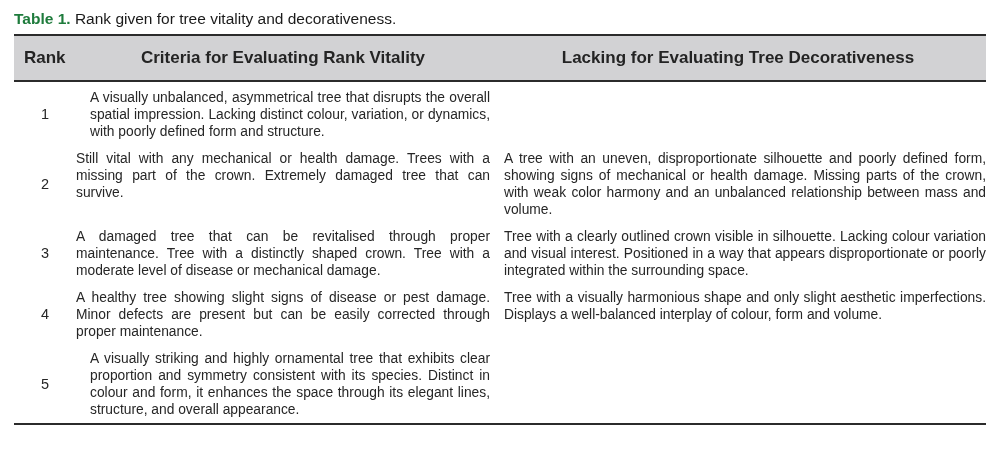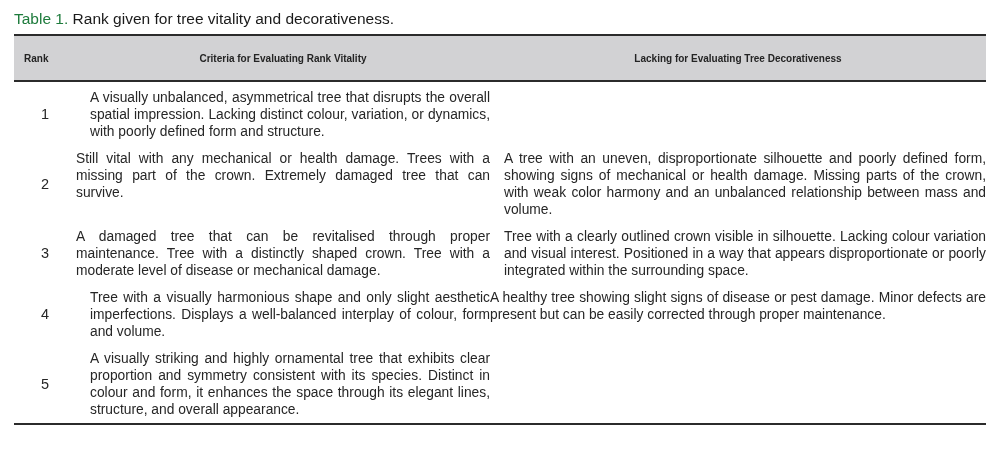--- a/index.html
+++ b/index.html
@@ -16,21 +16,21 @@
     overflow: hidden;
   }
   .caption {
     margin: 0;
     padding: 9px 14px 6px 14px;
     font-size: 15.5px;
     line-height: 19px;
     color: #1a1a1a;
   }
   .caption-label {
-    font-weight: normal;
+    font-weight: bold;
     color: var(--accent, #1e7b3c);
     margin-top: 12px;
   }
   .tbl {
     margin: 0 14px;
     border-bottom: 2.5px solid var(--border, #2b2b2b);
   }
   .thead {
     background: var(--header-bg, #d2d2d4);
     border-top: 2px solid var(--border, #2b2b2b);
@@ -38,21 +38,21 @@
     height: 44px;
   }
   .thead, .trow {
     display: grid;
     grid-template-columns: 62px 414px 1fr;
   }
   .th {
     display: flex;
     align-items: center;
     font-weight: bold;
-    font-size: 10px;
+    font-size: 17px;
     color: #242424;
   }
   .th.rank-col { padding-left: 10px; }
   .th.center { justify-content: center; text-align: center; }
   .tbody { padding: 7px 0 5px 0; }
   .trow { margin-bottom: 10px; }
   .trow:last-child { margin-bottom: 0; }
   .td {
     font-size: 13.8px;
     line-height: 17px;
@@ -103,22 +103,22 @@
       </div>
 
       <div class="trow">
         <div class="td rank">3</div>
         <div class="td vit">A damaged tree that can be revitalised through proper maintenance. Tree with a distinctly shaped crown. Tree with a moderate level of disease or mechanical damage.</div>
         <div class="td deco">Tree with a clearly outlined crown visible in silhouette. Lacking colour variation and visual interest. Positioned in a way that appears disproportionate or poorly integrated within the surrounding space.</div>
       </div>
 
       <div class="trow">
         <div class="td rank">4</div>
+        <div class="td vit">A healthy tree showing slight signs of disease or pest damage. Minor defects are present but can be easily corrected through proper maintenance.</div>
         <div class="td deco">Tree with a visually harmonious shape and only slight aesthetic imperfections. Displays a well-balanced interplay of colour, form and volume.</div>
-        <div class="td vit">A healthy tree showing slight signs of disease or pest damage. Minor defects are present but can be easily corrected through proper maintenance.</div>
       </div>
 
       <div class="trow">
         <div class="td rank">5</div>
         <div class="td deco">A visually striking and highly ornamental tree that exhibits clear proportion and symmetry consistent with its species. Distinct in colour and form, it enhances the space through its elegant lines, structure, and overall appearance.</div>
       </div>
 
     </div>
   </div>
 </div>

